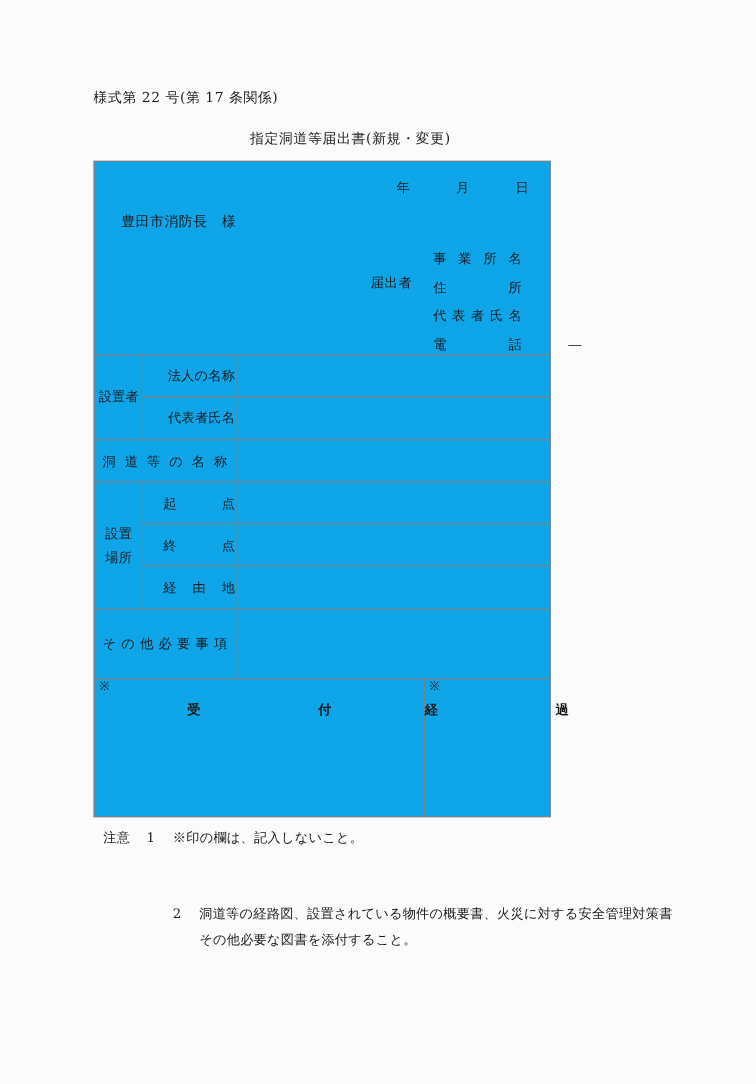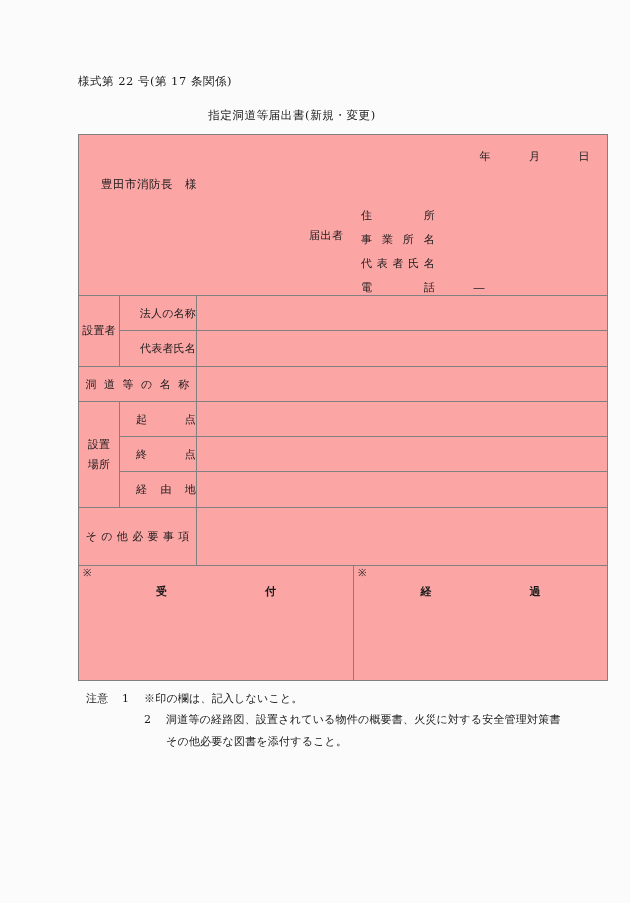--- a/index.html
+++ b/index.html
@@ -43,24 +43,24 @@
     white-space: nowrap;
     padding-left: 36px;
     box-sizing: border-box;
   }
 
   
   .table {
     position: absolute;
     left: 78px;
     top: 130px;
-    width: 530px;
+    width: 381px;
     border: 1px solid #808080;
     box-sizing: border-box;
-    background: #fca5a5;
+    background: #0ea5e9;
   }
   .row {
     display: flex;
     border-bottom: 1px solid #808080;
     box-sizing: border-box;
   }
   .row:last-child { border-bottom: none; }
 
   
   .preamble {
@@ -226,21 +226,21 @@
     position: absolute;
     left: 86px;
     top: 684px;
     width: 500px;
     font-size: 11px;
     line-height: 1.95;
   }
   .note-line { white-space: nowrap; letter-spacing: 0.2px; }
   .note-lead { display: inline-block; width: 36px; }
   .note-num { display: inline-block; width: 22px; }
-  .note-indent { padding-left: 58px; }
+  .note-indent { padding-left: 58px; margin-top: 42px; }
 </style>
 </head>
 <body>
 
 <div class="page">
 
   <div class="form-no">様式第 22 号(第 17 条関係)</div>
   <div class="doc-title">指定洞道等届出書(新規・変更)</div>
 
   <div class="table">
@@ -253,24 +253,24 @@
         <span class="date-gap"></span>
         <span>日</span>
       </div>
 
       <div class="addressee">豊田市消防長　様</div>
 
       <div class="submitter">
         <div class="submitter-label">届出者</div>
         <div class="submitter-fields">
           <div class="sf-row">
+            <span class="sf-name">事業所名</span>
+          </div>
+          <div class="sf-row">
             <span class="sf-name">住所</span>
-          </div>
-          <div class="sf-row">
-            <span class="sf-name">事業所名</span>
           </div>
           <div class="sf-row">
             <span class="sf-name">代表者氏名</span>
           </div>
           <div class="sf-row">
             <span class="sf-name">電話</span>
             <span class="sf-dash">―</span>
           </div>
         </div>
       </div>

